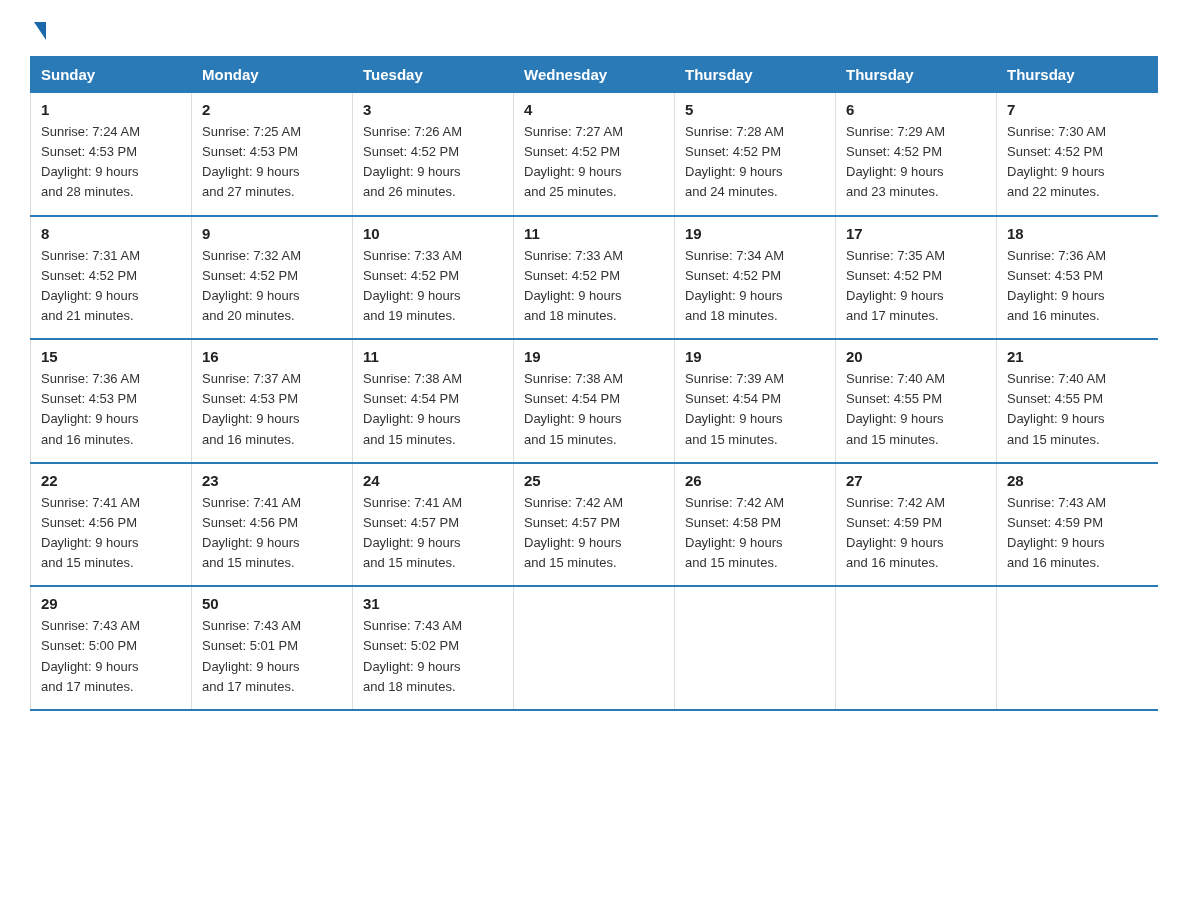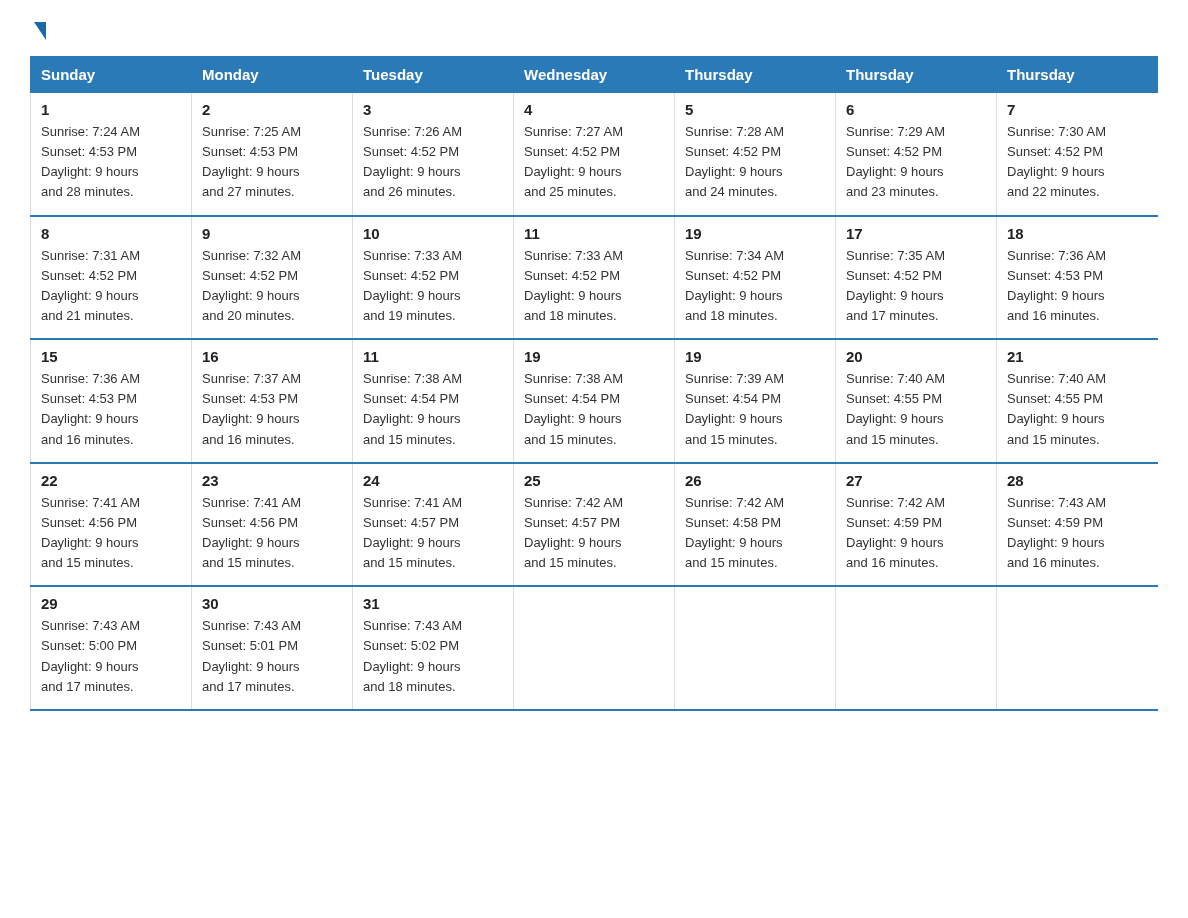--- a/index.html
+++ b/index.html
@@ -404,21 +404,21 @@
         <td>
         <span class="day-number">29</span>
         <div class="day-info">
           Sunrise: 7:43 AM<br>
           Sunset: 5:00 PM<br>
           Daylight: 9 hours<br>
           and 17 minutes.
         </div>
       </td>
         <td>
-        <span class="day-number">30</span>
+        <span class="day-number">50</span>
         <div class="day-info">
           Sunrise: 7:43 AM<br>
           Sunset: 5:01 PM<br>
           Daylight: 9 hours<br>
           and 17 minutes.
         </div>
       </td>
         <td>
         <span class="day-number">31</span>
         <div class="day-info">

